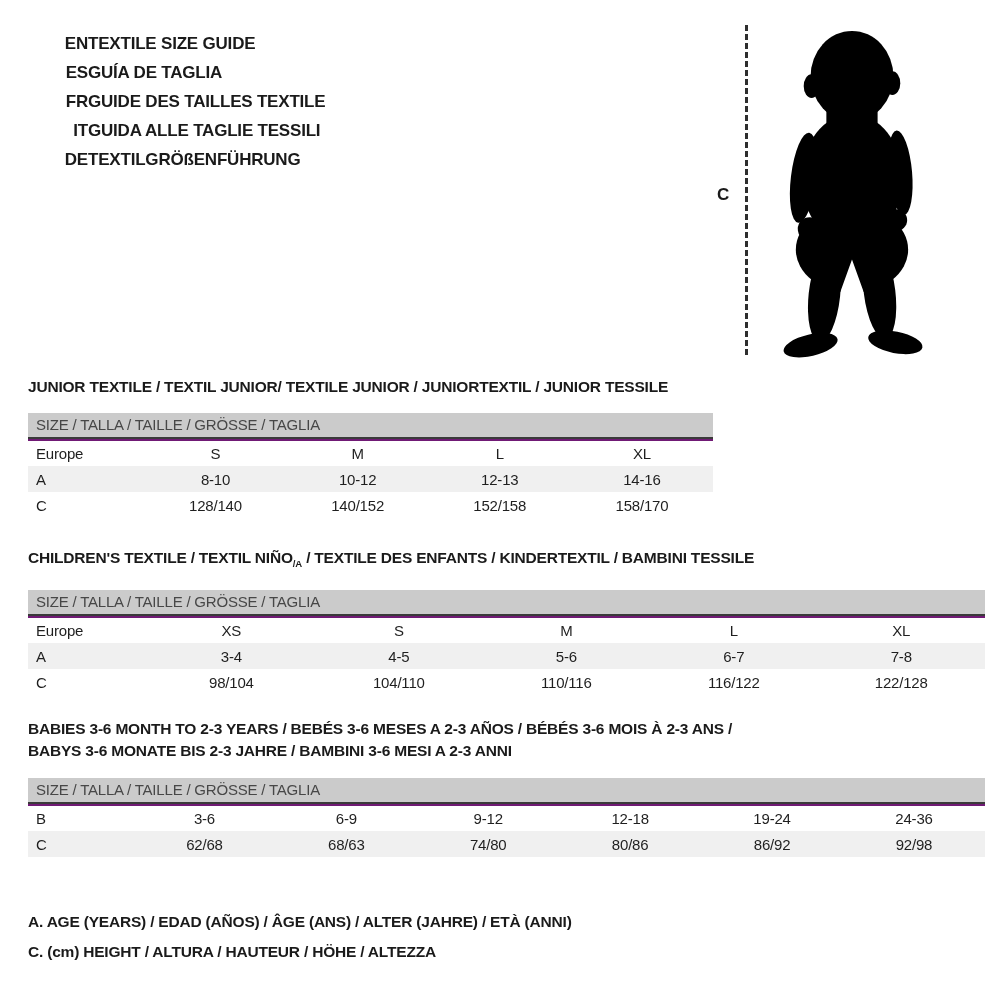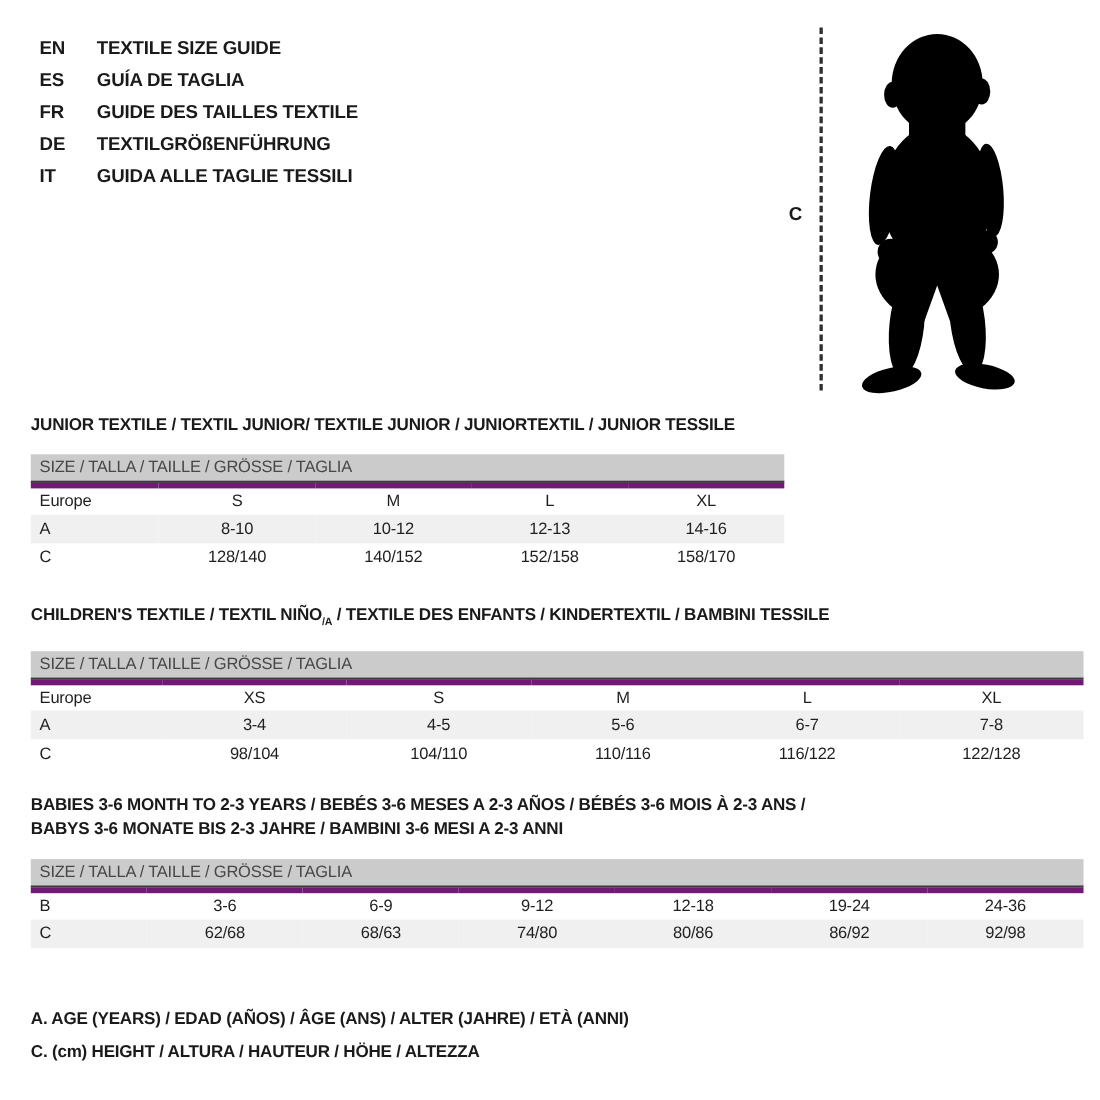--- a/index.html
+++ b/index.html
@@ -13,20 +13,21 @@
     padding: 25px 15px 20px 28px;
     overflow: hidden;
   }
 
   
   .top {
     display: flex;
     justify-content: space-between;
     align-items: flex-start;
     height: 335px;
+    text-align: right;
   }
   .langs { padding-top: 4px; }
   .lang-row {
     display: flex;
     font-weight: bold;
     font-size: 17px;
     letter-spacing: -0.2px;
     line-height: 29px;
   }
   .lang-code { width: 60px; flex: 0 0 60px; padding-left: 8px; }
@@ -77,21 +78,21 @@
   table.size-table { border-collapse: collapse; table-layout: fixed; }
   table.size-table td {
     font-size: 15px;
     height: 26px;
     text-align: center;
     color: #1f1f1f;
     letter-spacing: -0.2px;
   }
   table.size-table td.row-label { text-align: left; padding-left: 8px; }
   tr.stripe td { background: #f0f0f0; }
-  tr.first-row td { border-top: 5px solid #701a75; }
+  tr.first-row td { border-top: 2px solid #701a75; }
 
   .junior-w { width: 685px; }
   .full-w { width: 957px; }
 
   .sec-junior { margin-top: 16px; }
   .sec-junior .size-bar { margin-top: 15px; }
   .sec-children { margin-top: 29px; }
   .sec-children .size-bar { margin-top: 15px; }
   .sec-babies { margin-top: 23px; }
   .sec-babies .size-bar { margin-top: 16px; }
@@ -118,26 +119,26 @@
       </div>
       <div class="lang-row">
         <span class="lang-code">ES</span>
         <span class="lang-title">GUÍA DE TAGLIA</span>
       </div>
       <div class="lang-row">
         <span class="lang-code">FR</span>
         <span class="lang-title">GUIDE DES TAILLES TEXTILE</span>
       </div>
       <div class="lang-row">
+        <span class="lang-code">IT</span>
+        <span class="lang-title">GUIDA ALLE TAGLIE TESSILI</span>
+      </div>
+      <div class="lang-row">
         <span class="lang-code">DE</span>
         <span class="lang-title">TEXTILGRÖßENFÜHRUNG</span>
-      </div>
-      <div class="lang-row">
-        <span class="lang-code">IT</span>
-        <span class="lang-title">GUIDA ALLE TAGLIE TESSILI</span>
       </div>
     </div>
 
     <div class="figure">
       <span class="c-label">C</span>
       <div class="dash-line"></div>
       <svg class="baby-svg" width="168" height="335" viewBox="0 0 170 340" xmlns="http://www.w3.org/2000/svg">
         <g fill="#000000">
 
           <ellipse cx="45" cy="62" rx="8" ry="12"></ellipse>

